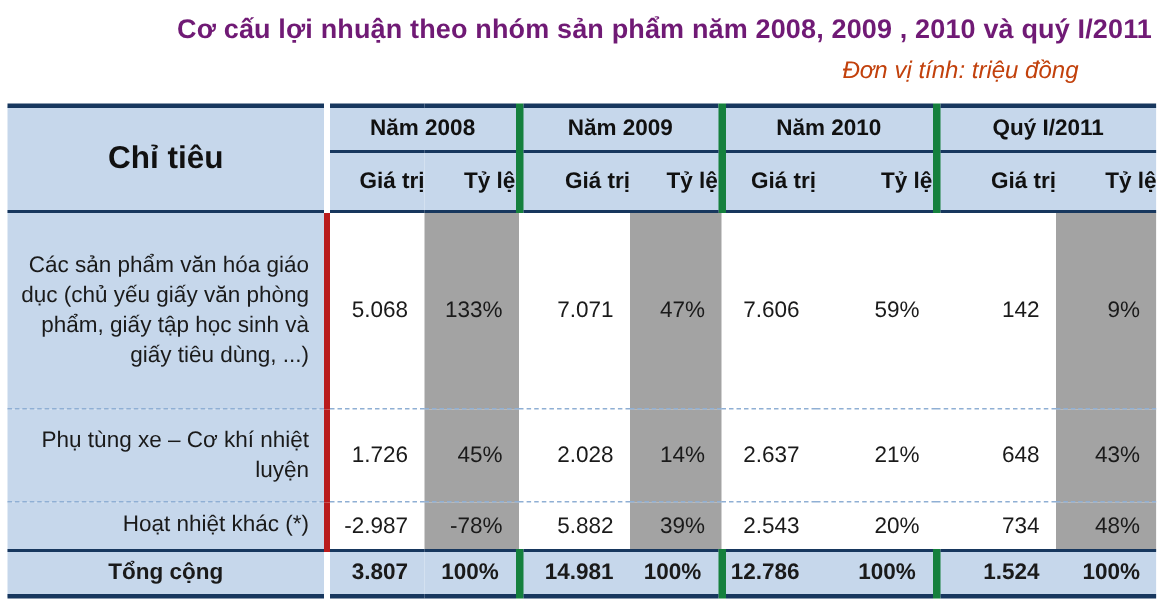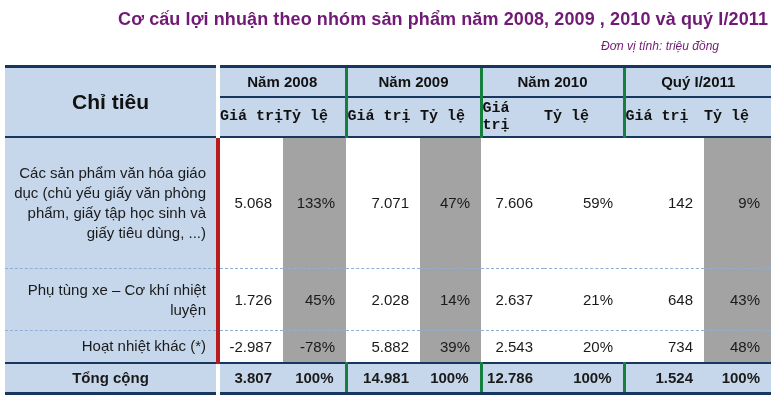--- a/index.html
+++ b/index.html
@@ -17,23 +17,23 @@
     text-align: right;
     font-size: 18px;
     font-weight: bold;
     color: #701a75;
     letter-spacing: 0.1px;
   }
   .unit-note {
     margin-top: 9px;
     padding-right: 52px;
     text-align: right;
-    font-size: 12px;
+    font-size: 16px;
     font-style: italic;
-    color: #701a75;
+    color: #c2410c;
   }
 
   table.report {
     margin: 12px 0 0 5px;
     width: 766px;
     border-collapse: collapse;
     table-layout: fixed;
     font-size: 15px;
   }
 
@@ -52,24 +52,23 @@
   .criteria-cell {
     border-top: 3px solid #17375e;
     border-bottom: 2px solid #17375e;
     border-right: 4px solid #ffffff;
     text-align: center;
     font-size: 21px;
   }
   .sub-row th {
     border-bottom: 2px solid #17375e;
     height: 40px;
-    text-align: left;
-    font-family: Liberation Mono, monospace;
+    text-align: right;
   }
-  .group-start { border-left: 3px solid #15803d; margin-top: 10px; }
+  .group-start { border-left: 5px solid #15803d; margin-top: 10px; }
 
   
   td { vertical-align: middle; }
   .label-cell {
     padding: 4px 10px 4px 8px;
     line-height: 20px;
     border-right: 4px solid #b91c1c;
     text-align: right;
   }
   .num {

